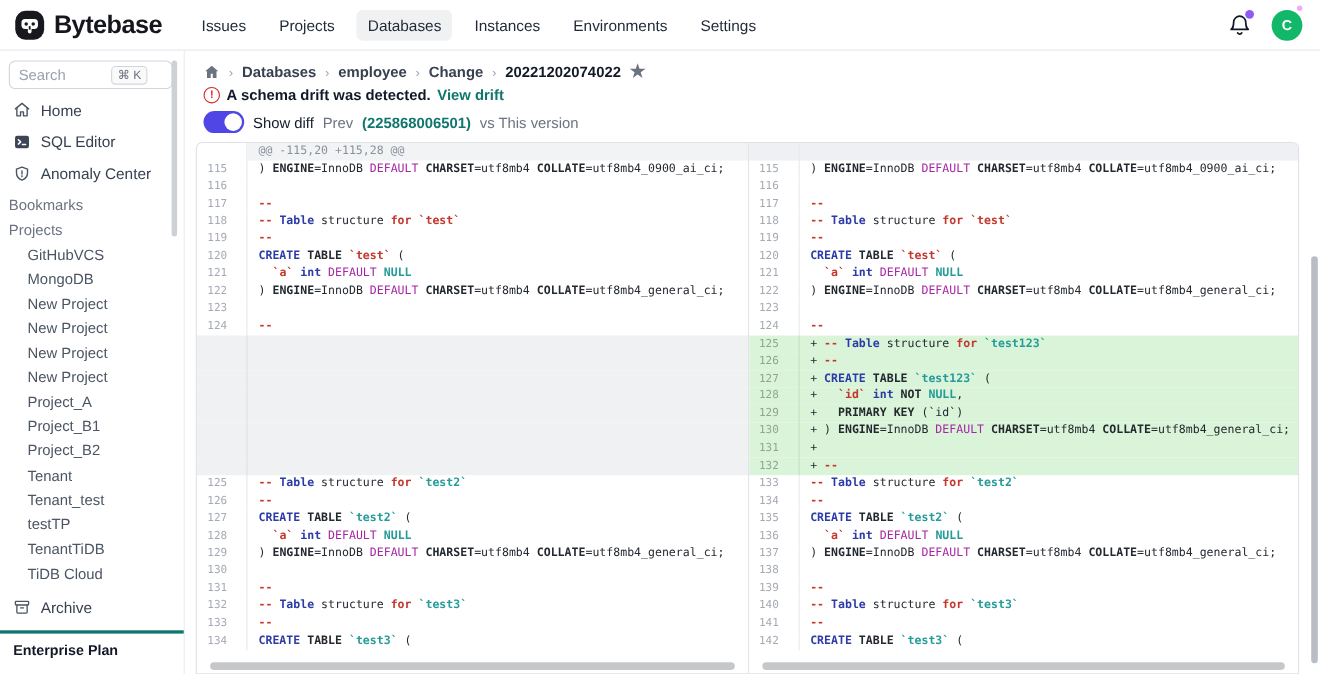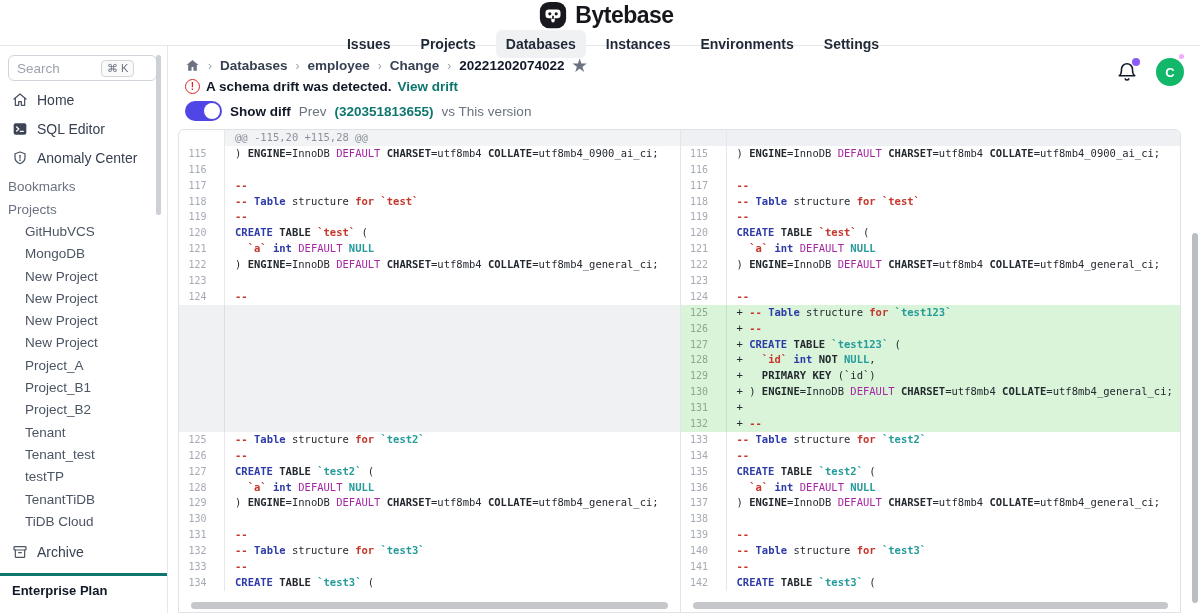--- a/index.html
+++ b/index.html
@@ -1,25 +1,25 @@
 <!DOCTYPE html>
 <html><head>
 <meta charset="utf-8">
 <style>
   * { margin:0; padding:0; box-sizing:border-box; }
   html,body { width:1200px; height:613px; overflow:hidden; background:#fff;
     font-family:"Liberation Sans", sans-serif; color:#1f2937; }
 
   
   .navbar { position:absolute; left:0; top:0; width:1200px; height:46px; background:#fff;
-    border-bottom:1px solid #e5e7eb; display:flex; align-items:center; z-index:5;flex-direction:column; }
+    border-bottom:1px solid #e5e7eb; display:flex; align-items:center; z-index:5; }
   .logo { display:flex; align-items:center; gap:7px; margin-left:12px; cursor:pointer; }
   .logo-word { font-size:23px; font-weight:800; color:#16161d; letter-spacing:-0.5px; }
   .nav-links { display:flex; align-items:center; gap:10px; margin-left:26px; }
-  .nav-item { font-size:14px; font-weight:700; color:#1f2937; padding:6px 10px; border-radius:6px; cursor:pointer; }
+  .nav-item { font-size:14px; font-weight:400; color:#1f2937; padding:6px 10px; border-radius:6px; cursor:pointer; }
   .nav-item.active { background:#f0f1f3; }
   .nav-right { margin-left:auto; display:flex; align-items:center; gap:18px; margin-right:16px; }
   .bell-wrap { position:relative; width:22px; height:22px; cursor:pointer; }
   .bell-dot { position:absolute; right:-2px; top:-3px; width:8px; height:8px; border-radius:50%; background:#8b5cf6; }
   .avatar { position:relative; width:28px; height:28px; border-radius:50%; background:#12b76a; color:#fff;
     font-size:13px; font-weight:600; display:flex; align-items:center; justify-content:center; cursor:pointer; }
   .avatar-dot { position:absolute; right:0; top:-4px; width:5px; height:5px; border-radius:50%; background:#f0abfc; }
 
   
   .sidebar { position:absolute; left:0; top:46px; width:168px; bottom:0; background:#fff;
@@ -55,21 +55,21 @@
   .star { color:#6b7280; font-size:16px; line-height:14px; cursor:pointer; }
   .alert-row { margin-top:6px; display:flex; align-items:center; gap:6px; font-size:13.5px;
     color:#111827; font-weight:600; padding-left:7px; }
   .alert-ic { width:15px; height:15px; border:1.5px solid #dc2626; border-radius:50%; color:#dc2626;
     font-size:10px; font-weight:700; display:flex; align-items:center; justify-content:center; flex:none; }
   .link { color:#0f766e; font-weight:700; cursor:pointer; }
   .toggle-row { margin-top:7px; display:flex; align-items:center; gap:8px; font-size:13.5px; padding-left:7px; }
   .toggle { width:37px; height:20px; border-radius:10px; background:#4f46e5; position:relative;
     cursor:pointer; flex:none; }
   .toggle-knob { position:absolute; right:2px; top:2px; width:16px; height:16px; border-radius:50%; background:#fff; }
-  .toggle-label { font-weight:700; color:#111827; }
+  .toggle-label { font-weight:400; color:#111827; }
   .muted { color:#6b7280; font-weight:400; }
 
   
   .diff-wrap { margin-top:8px; flex:1; min-height:0; border:1px solid #dfe2e6; border-radius:6px 6px 0 0;
     display:flex; overflow:hidden; background:#fff; }
   .pane { width:50%; position:relative; overflow:hidden; }
   .pane.right { border-left:1px solid #e1e4e8; }
   .row { display:flex; height:15.9px; line-height:15.9px;
     font-family:"DejaVu Sans Mono", monospace; font-size:10.5px; }
   .gut { width:46px; flex:none; text-align:center; padding-right:8px; color:#a5aab4;
@@ -228,21 +228,21 @@
     <span>A schema drift was detected.</span>
     <span class="link">View drift</span>
   </div>
 
   <div class="toggle-row">
     <span class="toggle">
         <span class="toggle-knob"></span>
       </span>
     <span class="toggle-label">Show diff</span>
     <span class="muted">Prev</span>
-    <span class="link">(320351813655)</span>
+    <span class="link">(225868006501)</span>
     <span class="muted">vs This version</span>
   </div>
 
   <div class="diff-wrap">
     <div class="pane left" id="pane-left">
         <div class="row h">
           <span class="gut"></span>
           <span class="code">@@ -115,20 +115,28 @@</span>
         </div>
         <div class="row c">

